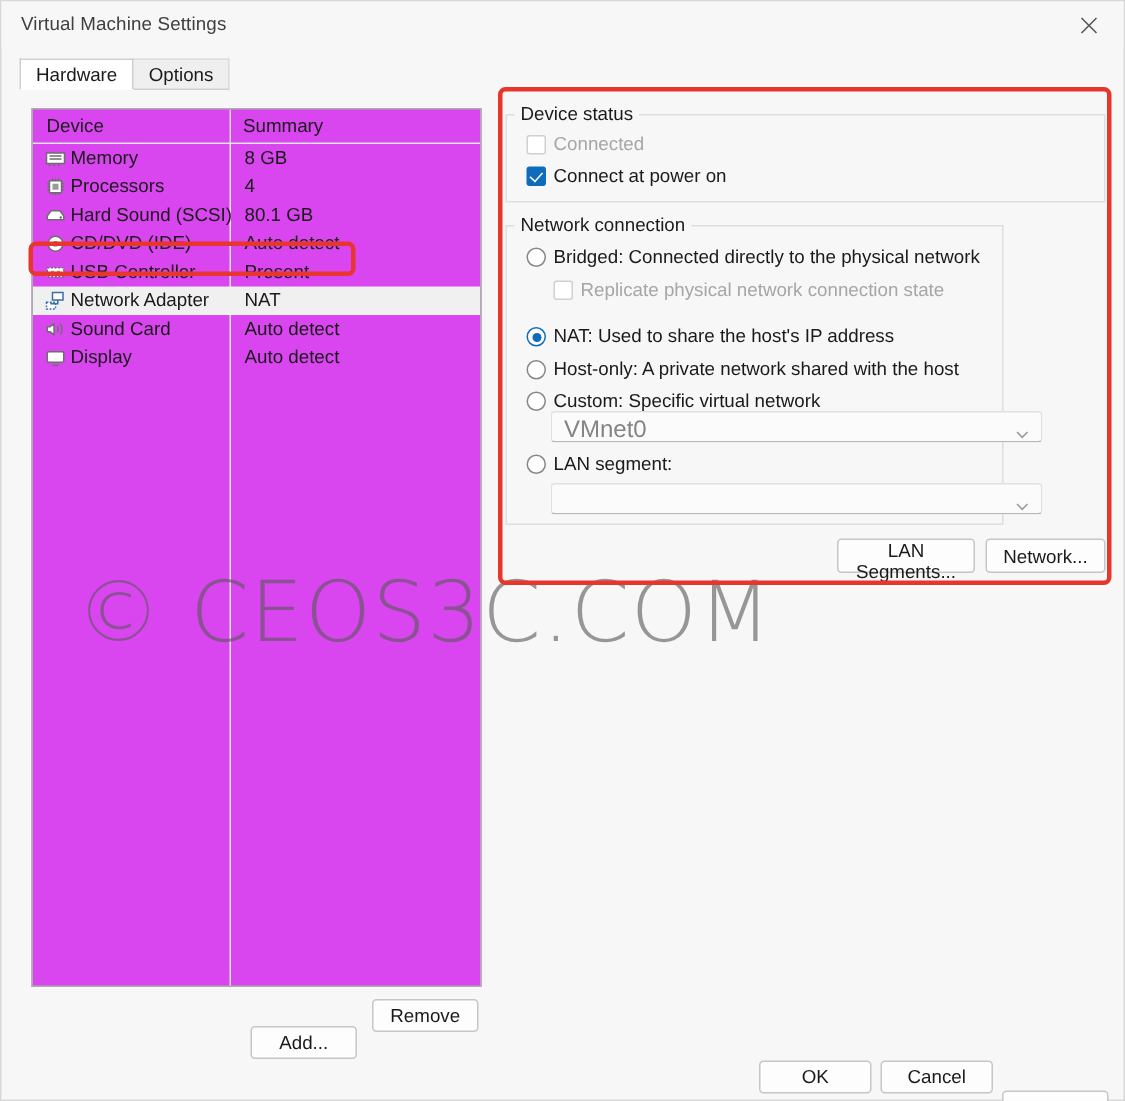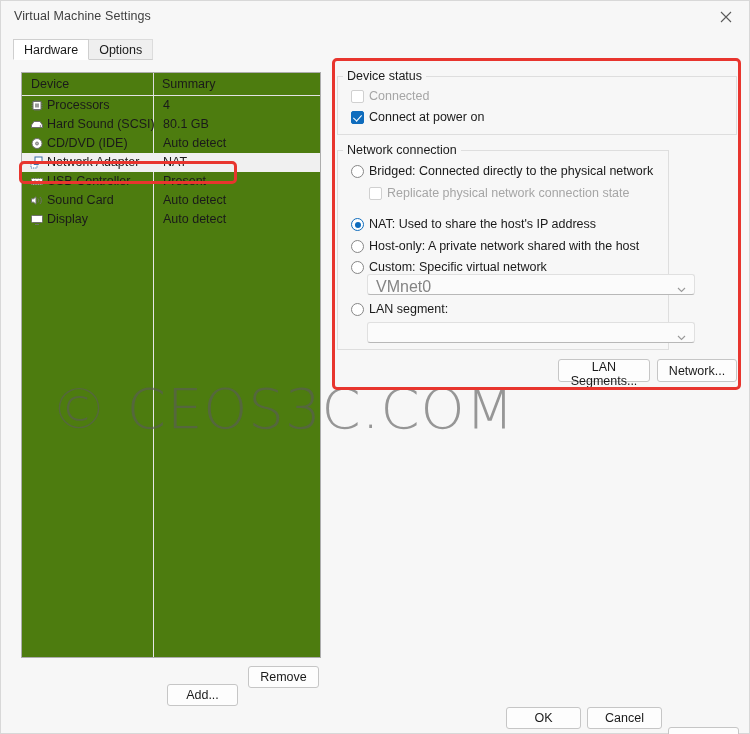--- a/index.html
+++ b/index.html
@@ -83,21 +83,21 @@
     border: 1px solid #dcdcdc;
     border-bottom: 1px solid #cfcfcf;
     margin-left: -1px;
   }
 
   
   #device-list {
     position: absolute;
     left: 20px; top: 71px;
     width: 300px; height: 586px;
-    background: #4d7c0f;
+    background: #d946ef;
     border: 1px solid #adadad;
     box-sizing: border-box;
     overflow: hidden;
   }
   #list-header {
     position: relative;
     height: 22px;
     border-bottom: 1px solid #e3e3e3;
   }
   #list-header .hdr {
@@ -359,20 +359,31 @@
   </div>
 
   <div id="device-list">
     <div id="list-header">
       <div class="hdr" id="hdr-device">Device</div>
       <div id="hdr-sep"></div>
       <div class="hdr" id="hdr-summary">Summary</div>
     </div>
     <div id="col-divider"></div>
 
+    <div class="dev-row">
+      <span class="dev-icon">
+        <svg width="14" height="13" viewBox="0 0 14 13">
+            <rect x="1" y="3" width="12" height="7" fill="#fff" stroke="#6e6e6e" stroke-width="1"></rect>
+            <path d="M3 5h8M3 7h8" stroke="#6e6e6e" stroke-width="1"></path>
+            <path d="M3 10v2M6 10v2M9 10v2" stroke="#6e6e6e" stroke-width="1"></path>
+          </svg>
+      </span>
+      <span class="dev-label">Memory</span>
+      <span class="dev-summary">8 GB</span>
+    </div>
 
     <div class="dev-row">
       <span class="dev-icon">
         <svg width="14" height="13" viewBox="0 0 14 13">
             <rect x="3" y="2.5" width="8" height="8" fill="#fff" stroke="#6e6e6e" stroke-width="1"></rect>
             <rect x="5" y="4.5" width="4" height="4" fill="#9a9a9a"></rect>
             <path d="M5 2.5V1M7 2.5V1M9 2.5V1M5 10.5V12M7 10.5V12M9 10.5V12M3 4.5H1.5M3 6.5H1.5M3 8.5H1.5M11 4.5h1.5M11 6.5h1.5M11 8.5h1.5" stroke="#6e6e6e" stroke-width=".9"></path>
           </svg>
       </span>
       <span class="dev-label">Processors</span>
@@ -394,41 +405,41 @@
       <span class="dev-icon">
         <svg width="14" height="13" viewBox="0 0 14 13">
             <circle cx="7" cy="6.5" r="5" fill="#fff" stroke="#6e6e6e" stroke-width="1"></circle>
             <circle cx="7" cy="6.5" r="1.5" fill="#b5b5b5" stroke="#6e6e6e" stroke-width=".8"></circle>
           </svg>
       </span>
       <span class="dev-label">CD/DVD (IDE)</span>
       <span class="dev-summary">Auto detect</span>
     </div>
 
+    <div class="dev-row">
+      <span class="dev-icon">
+        <svg width="14" height="13" viewBox="0 0 14 13">
+            <rect x="1.5" y="3.5" width="11" height="6" fill="#fff" stroke="#6e6e6e" stroke-width="1" stroke-dasharray="1.4 1"></rect>
+            <path d="M4 5.5h2v2H4zM8 5.5h2v2H8z" fill="#9a9a9a"></path>
+          </svg>
+      </span>
+      <span class="dev-label">USB Controller</span>
+      <span class="dev-summary">Present</span>
+    </div>
+
     <div class="dev-row selected">
       <span class="dev-icon">
         <svg width="14" height="13" viewBox="0 0 14 13">
             <rect x="5" y="1" width="7" height="5" fill="#fff" stroke="#3a6ea5" stroke-width="1"></rect>
             <rect x="1" y="7.5" width="6" height="4.5" fill="#fff" stroke="#3a6ea5" stroke-width="1" stroke-dasharray="1.2 1"></rect>
             <path d="M8.5 6v2.5H4V7.5" stroke="#3a6ea5" stroke-width="1" fill="none"></path>
           </svg>
       </span>
       <span class="dev-label">Network Adapter</span>
       <span class="dev-summary">NAT</span>
-    </div>
-
-    <div class="dev-row">
-      <span class="dev-icon">
-        <svg width="14" height="13" viewBox="0 0 14 13">
-            <rect x="1.5" y="3.5" width="11" height="6" fill="#fff" stroke="#6e6e6e" stroke-width="1" stroke-dasharray="1.4 1"></rect>
-            <path d="M4 5.5h2v2H4zM8 5.5h2v2H8z" fill="#9a9a9a"></path>
-          </svg>
-      </span>
-      <span class="dev-label">USB Controller</span>
-      <span class="dev-summary">Present</span>
     </div>
 
     <div class="dev-row">
       <span class="dev-icon">
         <svg width="14" height="13" viewBox="0 0 14 13">
             <path d="M1.5 4.8h2L6 2.8v7.4L3.5 8.2h-2z" fill="#fff" stroke="#6e6e6e" stroke-width="1" stroke-linejoin="round"></path>
             <path d="M8 4.5c1 .8 1 3.2 0 4M10 3c1.8 1.4 1.8 5.6 0 7" stroke="#6e6e6e" stroke-width="1" fill="none"></path>
           </svg>
       </span>
       <span class="dev-label">Sound Card</span>

